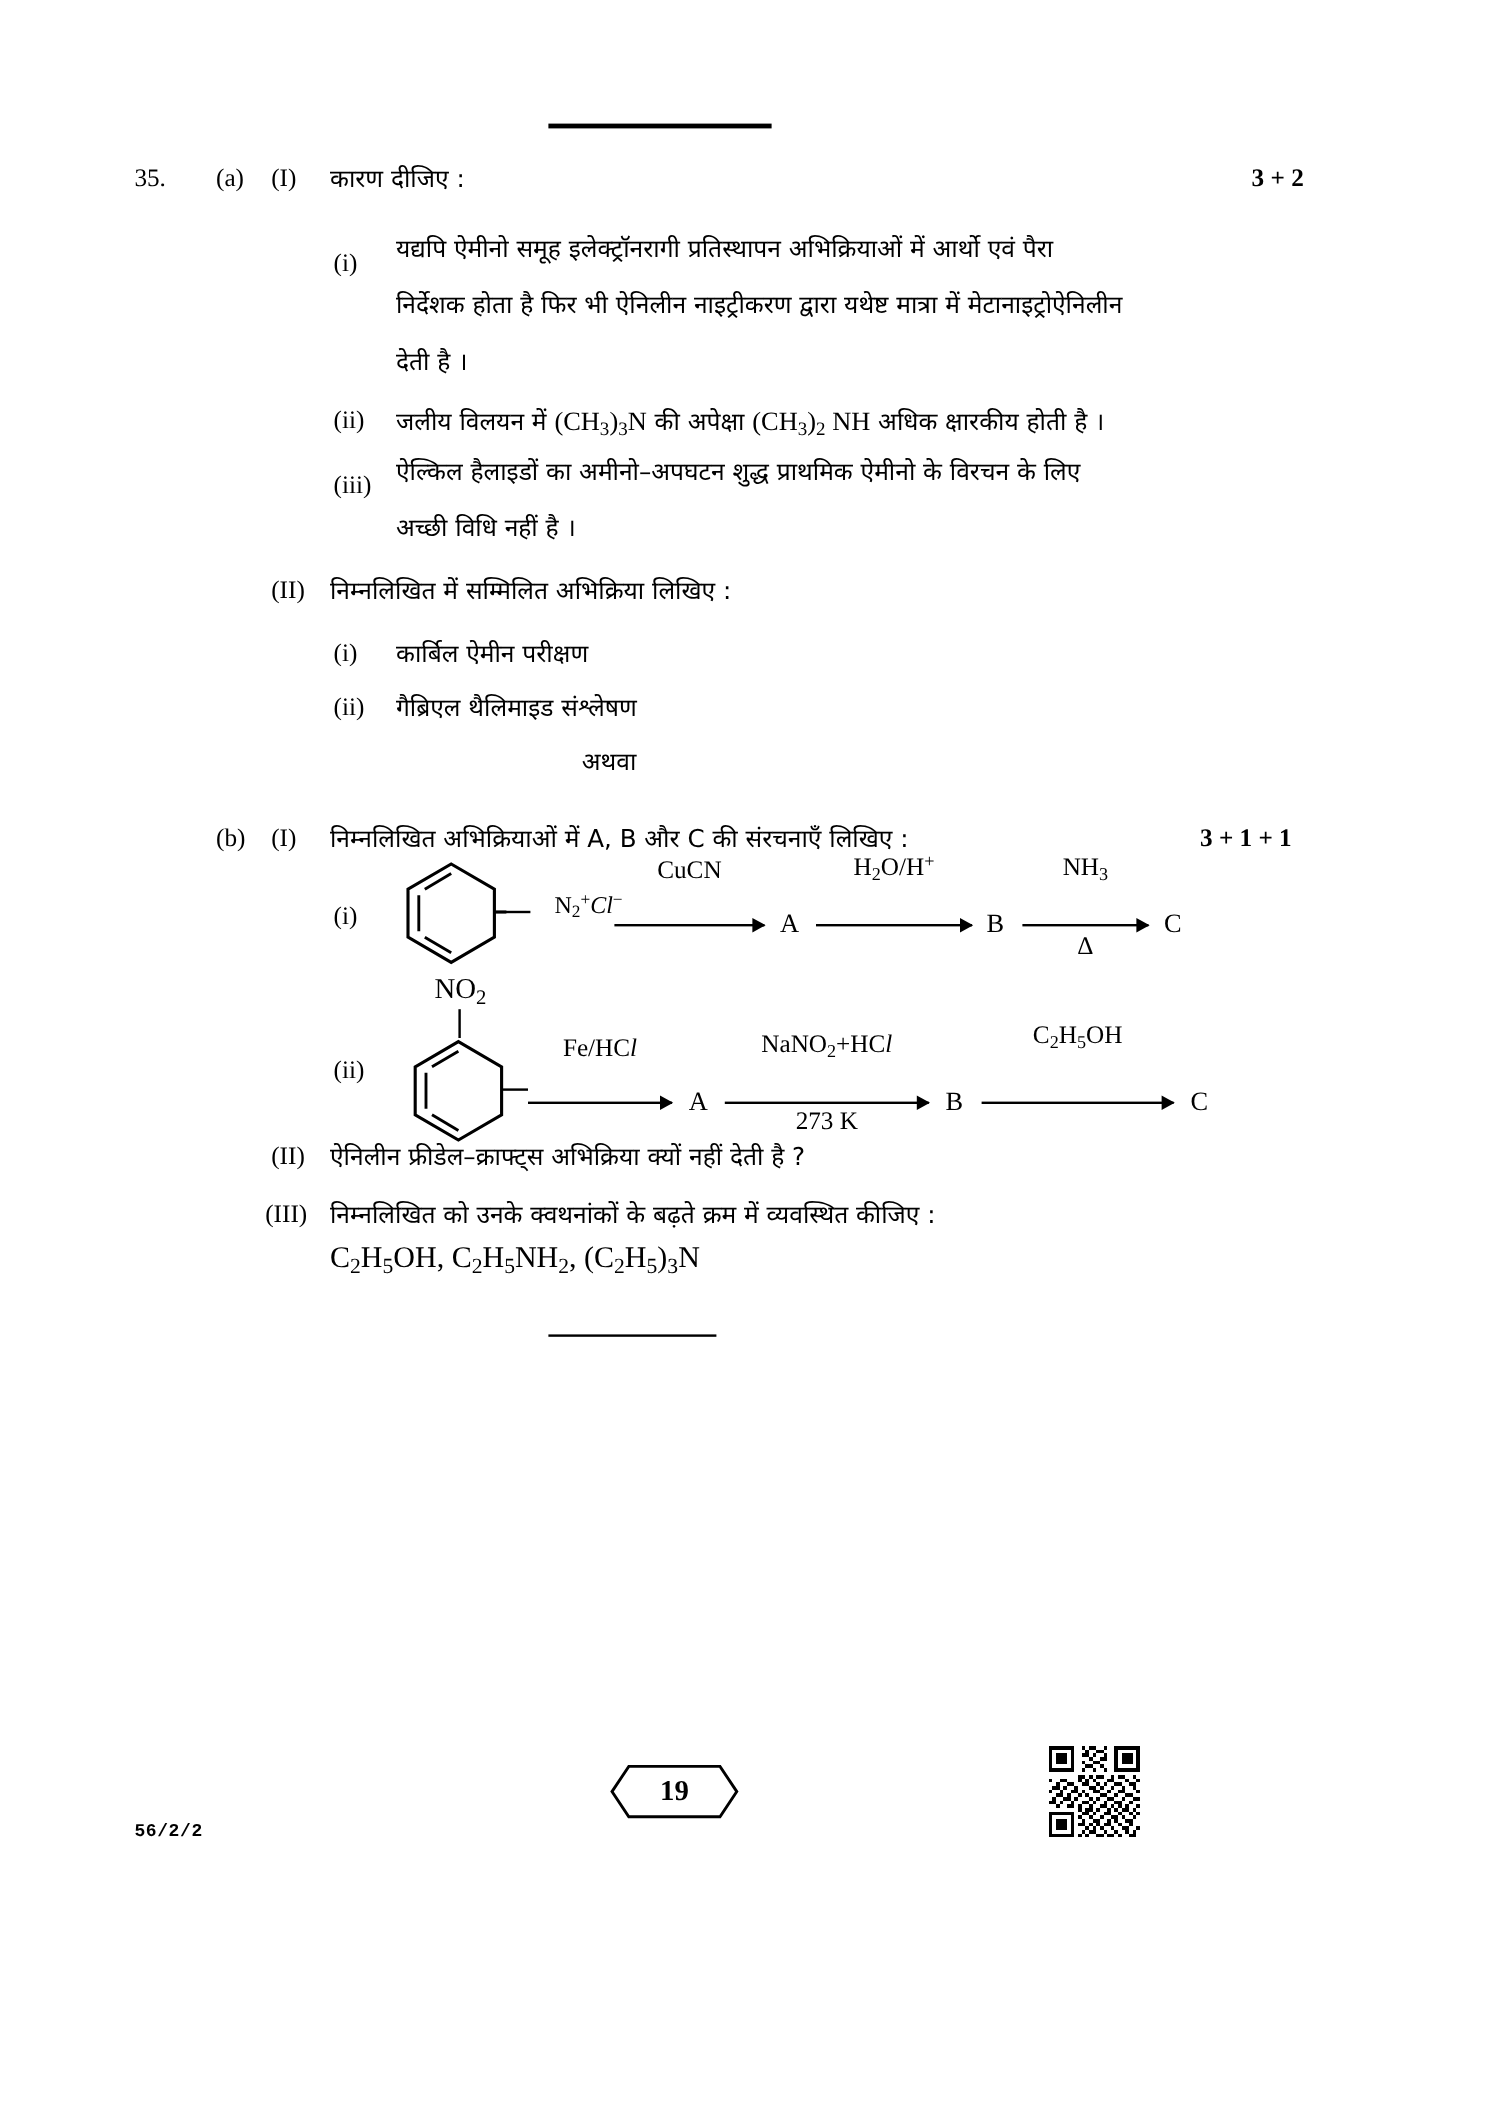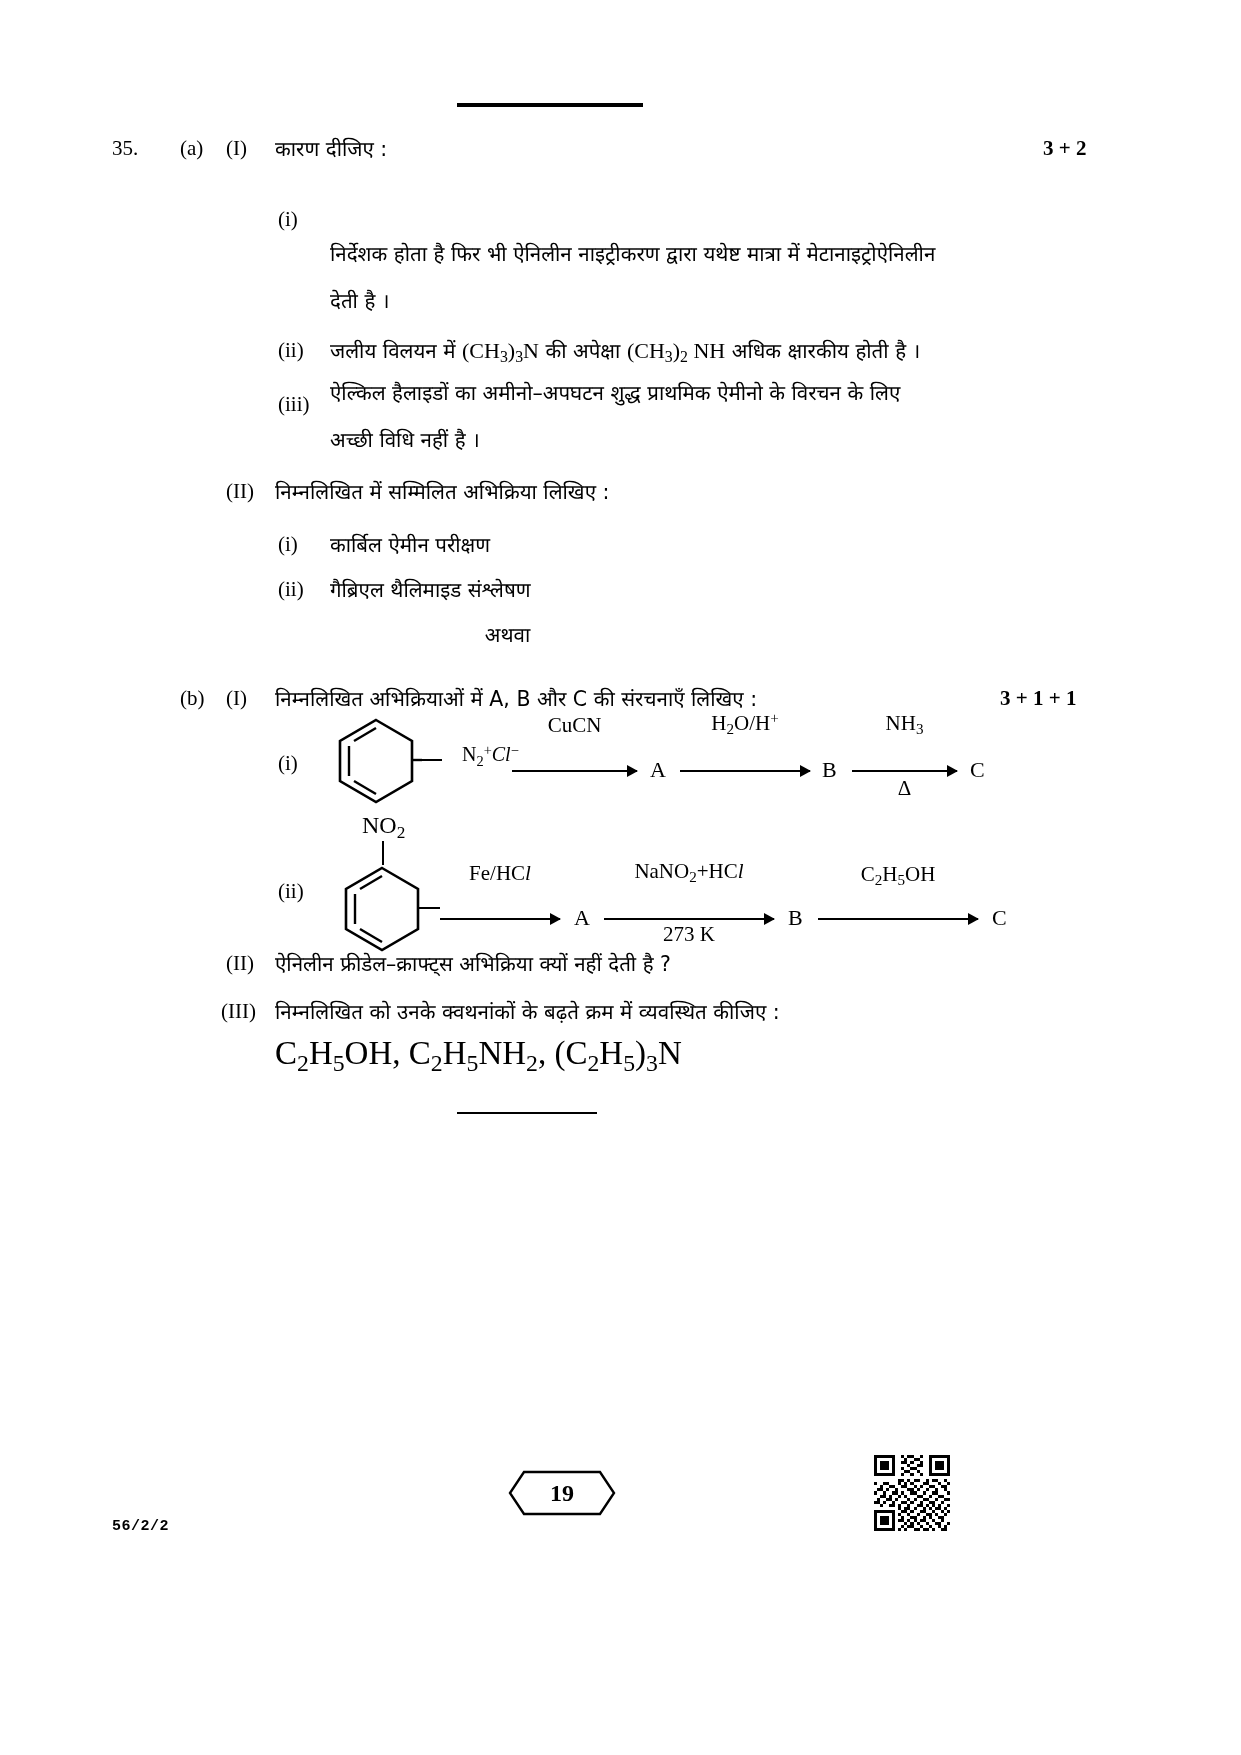--- a/index.html
+++ b/index.html
@@ -169,21 +169,21 @@
   <div class="top-rule"></div>
 
   <div class="t qnum" style="top:125px;">35.</div>
   <div class="t sub" style="top:125px;">(a)</div>
   <div class="t rom" style="top:125px;">(I)</div>
   <div class="t body-x dev" style="top:126px;">कारण दीजिए :</div>
   <div class="t marks" style="left:1043px; top:125px;">3 + 2</div>
 
   <div class="t rom2" style="top:196px;">(i)</div>
   <div class="para" style="left:330px; top:184px; width:725px;">
-    <br>
+    <span>यद्यपि ऐमीनो समूह इलेक्ट्रॉनरागी प्रतिस्थापन अभिक्रियाओं में आर्थो एवं पैरा</span><br>
     <span>निर्देशक होता है फिर भी ऐनिलीन नाइट्रीकरण द्वारा यथेष्ट मात्रा में मेटानाइट्रोऐनिलीन</span><br>
     <span>देती है ।</span>
   </div>
 
   <div class="t rom2" style="top:327px;">(ii)</div>
   <div class="t body2 dev" style="top:328px;">जलीय विलयन में <span class="ser" style="font-family:'Liberation Serif',serif; font-size:22px;">(CH<sub>3</sub>)<sub>3</sub>N</span> की अपेक्षा <span style="font-family:'Liberation Serif',serif; font-size:22px;">(CH<sub>3</sub>)<sub>2</sub> NH</span> अधिक क्षारकीय होती है ।</div>
 
   <div class="t rom2" style="top:381px;">(iii)</div>
   <div class="para" style="left:330px; top:370px; width:690px;">
     <span>ऐल्किल हैलाइडों का अमीनो–अपघटन शुद्ध प्राथमिक ऐमीनो के विरचन के लिए</span><br>
@@ -264,32 +264,32 @@
   <div class="letter" style="left:574px; top:905px;">A</div>
 
   <div class="arrow-wrap" style="left:604px; top:888px; width:170px;">
     <div class="above" style="bottom:4px;">NaNO<sub>2</sub>+HC<span class="ital">l</span></div>
     <div class="arrow-line" style="top:30px; width:170px;"></div>
     <div class="below" style="top:34px;">273 K</div>
   </div>
   <div class="letter" style="left:788px; top:905px;">B</div>
 
   <div class="arrow-wrap" style="left:818px; top:888px; width:160px;">
-    <div class="above" style="bottom:1px;">C<sub>2</sub>H<sub>5</sub>OH</div>
+    <div class="above" style="bottom:12px;">C<sub>2</sub>H<sub>5</sub>OH</div>
     <div class="arrow-line" style="top:30px; width:160px;"></div>
   </div>
   <div class="letter" style="left:992px; top:905px;">C</div>
 
   <div class="t rom" style="top:940px;">(II)</div>
   <div class="t body-x dev" style="top:941px;">ऐनिलीन फ्रीडेल–क्राफ्ट्स अभिक्रिया क्यों नहीं देती है ?</div>
 
   <div class="t rom" style="left:221px; top:988px;">(III)</div>
   <div class="t body-x dev" style="top:989px;">निम्नलिखित को उनके क्वथनांकों के बढ़ते क्रम में व्यवस्थित कीजिए :</div>
 
-  <div style="position:absolute; left:275px; top:1035px; font-family:'Liberation Serif',serif; font-size:33px;">C<sub>2</sub>H<sub>5</sub>OH, C<sub>2</sub>H<sub>5</sub>NH<sub>2</sub>, (C<sub>2</sub>H<sub>5</sub>)<sub>3</sub>N</div>
+  <div style="position:absolute; left:275px; top:1035px; font-family:'Liberation Serif',serif; font-size:25px;">C<sub>2</sub>H<sub>5</sub>OH, C<sub>2</sub>H<sub>5</sub>NH<sub>2</sub>, (C<sub>2</sub>H<sub>5</sub>)<sub>3</sub>N</div>
 
   <div class="bottom-rule"></div>
 
   <div class="footer-code">56/2/2</div>
 
   <div class="page-badge">
     <svg width="108" height="46" viewBox="0 0 108 46">
       <path d="M16,2 L92,2 L106,23 L92,44 L16,44 L2,23 Z" fill="none" stroke="#000" stroke-width="2.4"></path>
     </svg>
     <div class="num">19</div>

